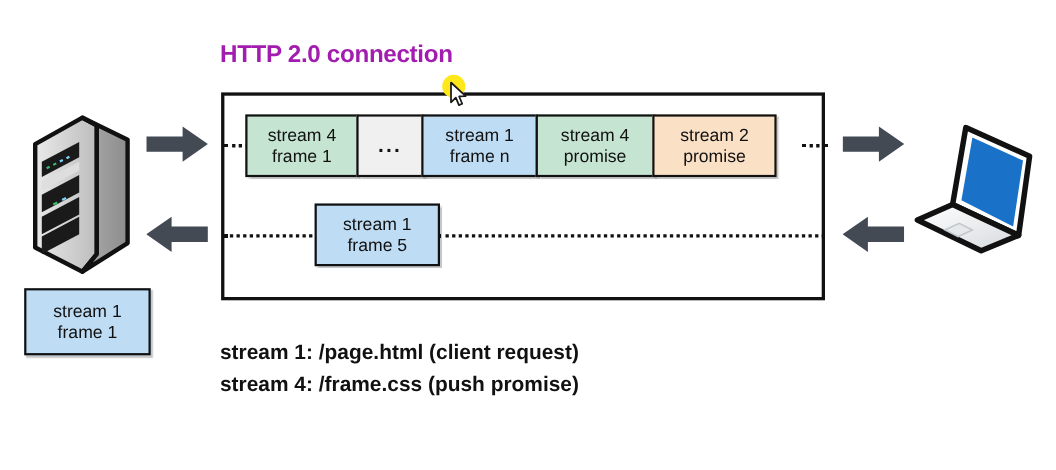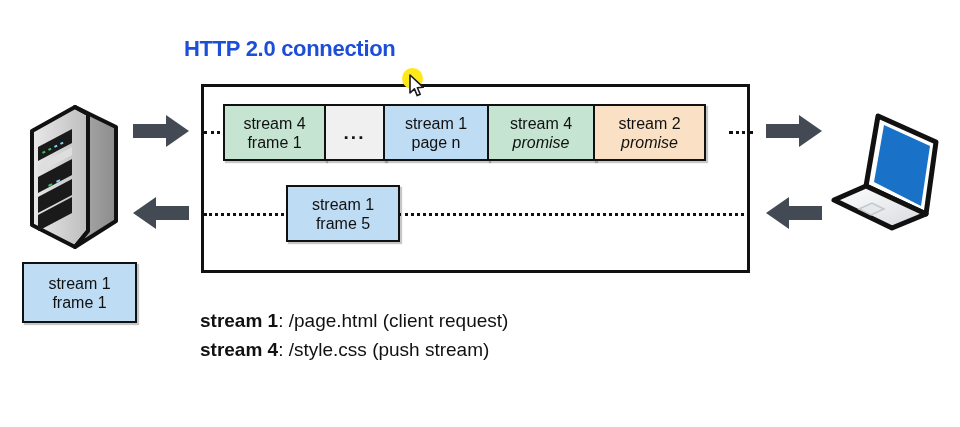--- a/index.html
+++ b/index.html
@@ -12,26 +12,26 @@
     height: 427px;
     position: relative;
     overflow: hidden;
     font-family: "Liberation Sans", sans-serif;
     color: #111111;
   }
 
   
   .diagram-title {
     position: absolute;
-    left: 184px;
+    left: 200px;
     top: 36px;
     font-size: 22px;
     font-weight: bold;
     letter-spacing: -0.3px;
-    color: #1d4ed8;
+    color: #a21caf;
     white-space: nowrap;
   }
 
   
   .connection-box {
     position: absolute;
     left: 201px;
     top: 84px;
     width: 549px;
     height: 189px;
@@ -68,21 +68,21 @@
     align-items: center;
     justify-content: center;
     font-size: 16px;
     line-height: 19px;
     color: #111111;
     box-shadow: 2px 2px 1px rgba(0,0,0,0.22);
     margin-right: -2.5px;
     position: relative;
   }
   .frame-box .ln { display: block; white-space: nowrap; }
-  .frame-box .ln.em { font-style: italic; }
+  .frame-box .ln.em { }
 
   .frame-box.w-stream4f1 { width: 103px; }
   .frame-box.w-ellipsis  { width: 62px; }
   .frame-box.w-stream1fn { width: 106px; }
   .frame-box.w-stream4p  { width: 109px; }
   .frame-box.w-stream2p  { width: 113px; }
 
   .c-green { background: #c5e5d2; }
   .c-blue  { background: #bedcf4; }
   .c-orange{ background: #fae0c5; }
@@ -149,21 +149,21 @@
   .legend {
     position: absolute;
     left: 200px;
     top: 306px;
     font-size: 19px;
     line-height: 29px;
     color: #111111;
   }
   .legend-row { white-space: nowrap; }
   .legend-row .lg-stream { font-weight: bold; }
-  .legend-row .lg-rest { font-weight: normal; }
+  .legend-row .lg-rest { font-weight: bold; }
 
   
   .click-highlight {
     position: absolute;
     left: 402px;
     top: 68px;
     width: 21px;
     height: 21px;
     border-radius: 50%;
     background: #ffe81a;
@@ -238,21 +238,21 @@
     <span class="ln">stream 4</span>
     <span class="ln">frame 1</span>
   </div>
 
   <div class="frame-box c-gray w-ellipsis">
     <span class="ln ellipsis-dots">...</span>
   </div>
 
   <div class="frame-box c-blue w-stream1fn">
     <span class="ln">stream 1</span>
-    <span class="ln">page n</span>
+    <span class="ln">frame n</span>
   </div>
 
   <div class="frame-box c-green w-stream4p">
     <span class="ln">stream 4</span>
     <span class="ln em">promise</span>
   </div>
 
   <div class="frame-box c-orange w-stream2p">
     <span class="ln">stream 2</span>
     <span class="ln em">promise</span>
@@ -302,21 +302,21 @@
 
     <path d="M33 101 L46 95 L58 101 L45 107 Z" fill="#e6e9ec" stroke="#c3c8cc" stroke-width="1.5"></path>
   </svg>
 </div>
 
 <div class="legend">
   <div class="legend-row">
     <span class="lg-stream">stream 1</span><span class="lg-rest">: /page.html  (client request)</span>
   </div>
   <div class="legend-row">
-    <span class="lg-stream">stream 4</span><span class="lg-rest">: /style.css  (push stream)</span>
+    <span class="lg-stream">stream 4</span><span class="lg-rest">: /frame.css  (push promise)</span>
   </div>
 </div>
 
 <div class="click-highlight"></div>
 <div class="cursor">
   <svg viewBox="0 0 17 24" xmlns="http://www.w3.org/2000/svg">
     <path d="M1 1 L1 19 L5.4 14.8 L8.2 21.6 L11.2 20.3 L8.4 13.7 L14.3 13.3 Z" fill="#ffffff" stroke="#1a1a1a" stroke-width="1.6" stroke-linejoin="round"></path>
   </svg>
 </div>
 

